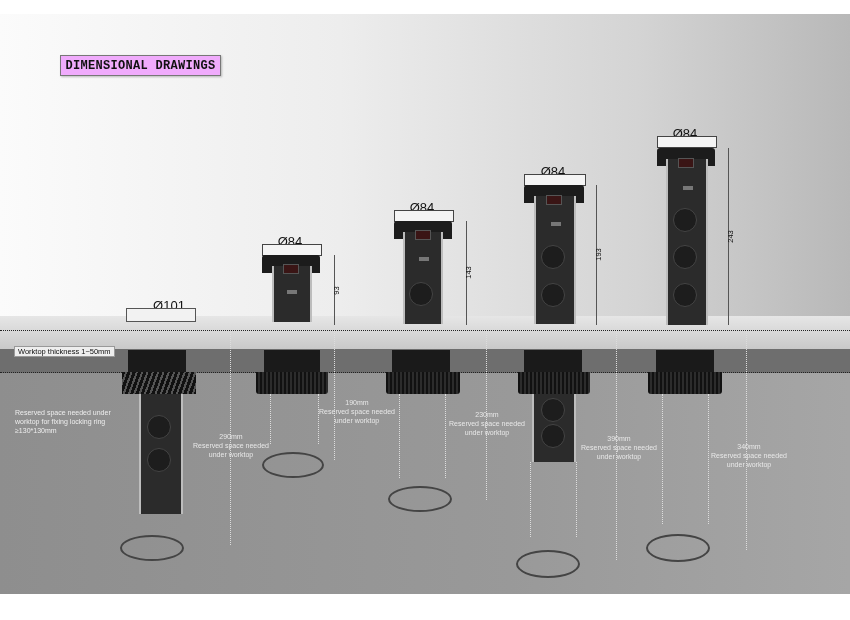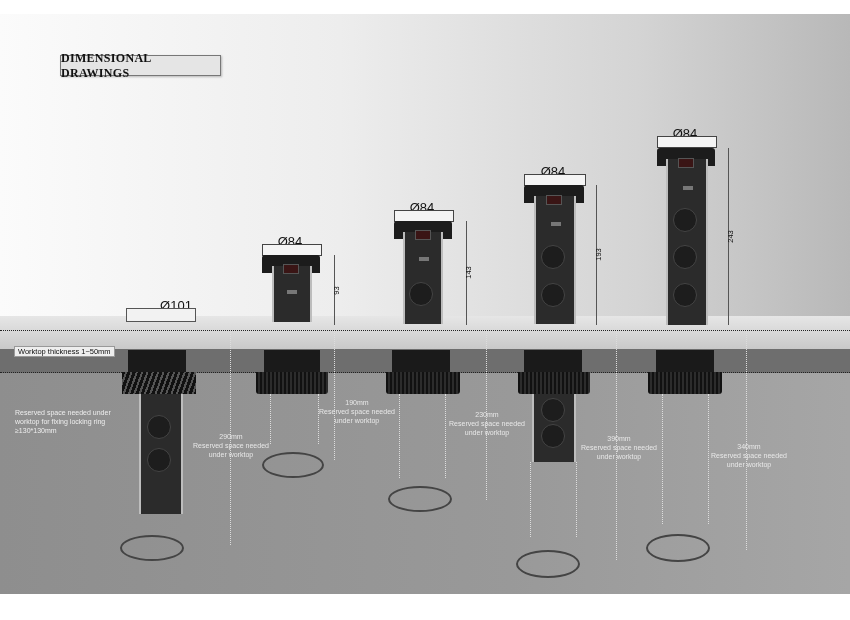--- a/index.html
+++ b/index.html
@@ -1,21 +1,21 @@
 <!DOCTYPE html>
 <html><head>
 <meta charset="utf-8">
 <style>
   html,body{margin:0;padding:0;background:#fff;}
   body{width:850px;height:620px;position:relative;overflow:hidden;font-family:"Liberation Sans",sans-serif;}
   #canvas{position:absolute;left:0;top:14px;width:850px;height:580px;
     background:linear-gradient(90deg,#fbfbfb 0%,#ededed 40%,#d4d4d4 75%,#b8b8b8 100%);}
-  #title-box{position:absolute;left:60px;top:55px;width:159px;height:19px;border:1px solid #777;background:#e5e5e5;
+  #title-box{position:absolute;left:60px;top:55px;width:159px;height:19px;border:1px solid #777;background:#f0abfc;
     box-shadow:1px 1px 2px rgba(0,0,0,.25);font-weight:bold;font-size:12px;letter-spacing:.3px;color:#111;
-    display:flex;align-items:center;justify-content:center;font-family:Liberation Serif, serif;}
+    display:flex;align-items:center;justify-content:center;font-family:Liberation Mono, monospace;}
   #worktop-top{position:absolute;left:0;top:316px;width:850px;height:33px;background:linear-gradient(180deg,#e6e6e6,#c9c9c9);}
   #worktop-body{position:absolute;left:0;top:349px;width:850px;height:24px;background:#6e6e6e;}
   #below{position:absolute;left:0;top:373px;width:850px;height:221px;background:linear-gradient(90deg,#8e8e8e,#999 60%,#a6a6a6);}
   .dotline{position:absolute;left:0;width:850px;border-top:1.5px dotted #222;}
   #thickness-label{position:absolute;left:14px;top:346px;background:#eee;border:1px solid #999;font-size:7.5px;padding:0 3px;color:#111;}
   .arrow{position:absolute;width:0;height:0;}
   .arrow-down{left:44px;top:312px;}
   .arrow-up{left:44px;top:376px;}
   #reserve-note{position:absolute;left:15px;top:408px;width:120px;font-size:7px;line-height:9px;color:#eee;}
   .dim-label{position:absolute;font-size:13px;color:#111;text-align:center;}
@@ -50,21 +50,21 @@
   <rect x="4" y="0" width="6" height="9" fill="#f05a22"></rect>
     <polygon points="0,8 14,8 7,17" fill="#f05a22"></polygon>
 </svg>
 <svg class="arrow arrow-up" width="14" height="18" style="position:absolute;left:43px;top:375px;">
   <polygon points="0,9 14,9 7,0" fill="#f05a22"></polygon>
     <rect x="4" y="8" width="6" height="10" fill="#f05a22"></rect>
 </svg>
 <div id="thickness-label">Worktop thickness 1~50mm</div>
 <div id="reserve-note">Reserved space needed under worktop for fixing locking ring ≥130*130mm</div>
 
-<div class="dim-label" style="left:156px;top:298px;width:40px;">Ø101</div>
+<div class="dim-label" style="left:149px;top:298px;width:40px;">Ø101</div>
 <div style="position:absolute;left:126px;top:308px;width:68px;height:12px;border:1px solid #555;background:#f2f2f2;"></div>
 
 <div class="ring" style="left:128px;top:350px;width:58px;height:22px;"></div>
 <div style="position:absolute;left:122px;top:372px;width:74px;height:22px;background:repeating-linear-gradient(110deg,#111 0 3px,#555 3px 5px);"></div>
 <div class="unit" style="left:139px;top:394px;width:40px;height:120px;"></div>
 <div class="socket" style="left:147px;top:415px;"></div>
 <div class="socket" style="left:147px;top:448px;"></div>
 <div class="cable" style="left:120px;top:535px;width:60px;height:22px;"></div>
 <div class="vline" style="left:230px;top:330px;height:215px;"></div>
 <div class="reserve-text" style="left:186px;top:432px;">

